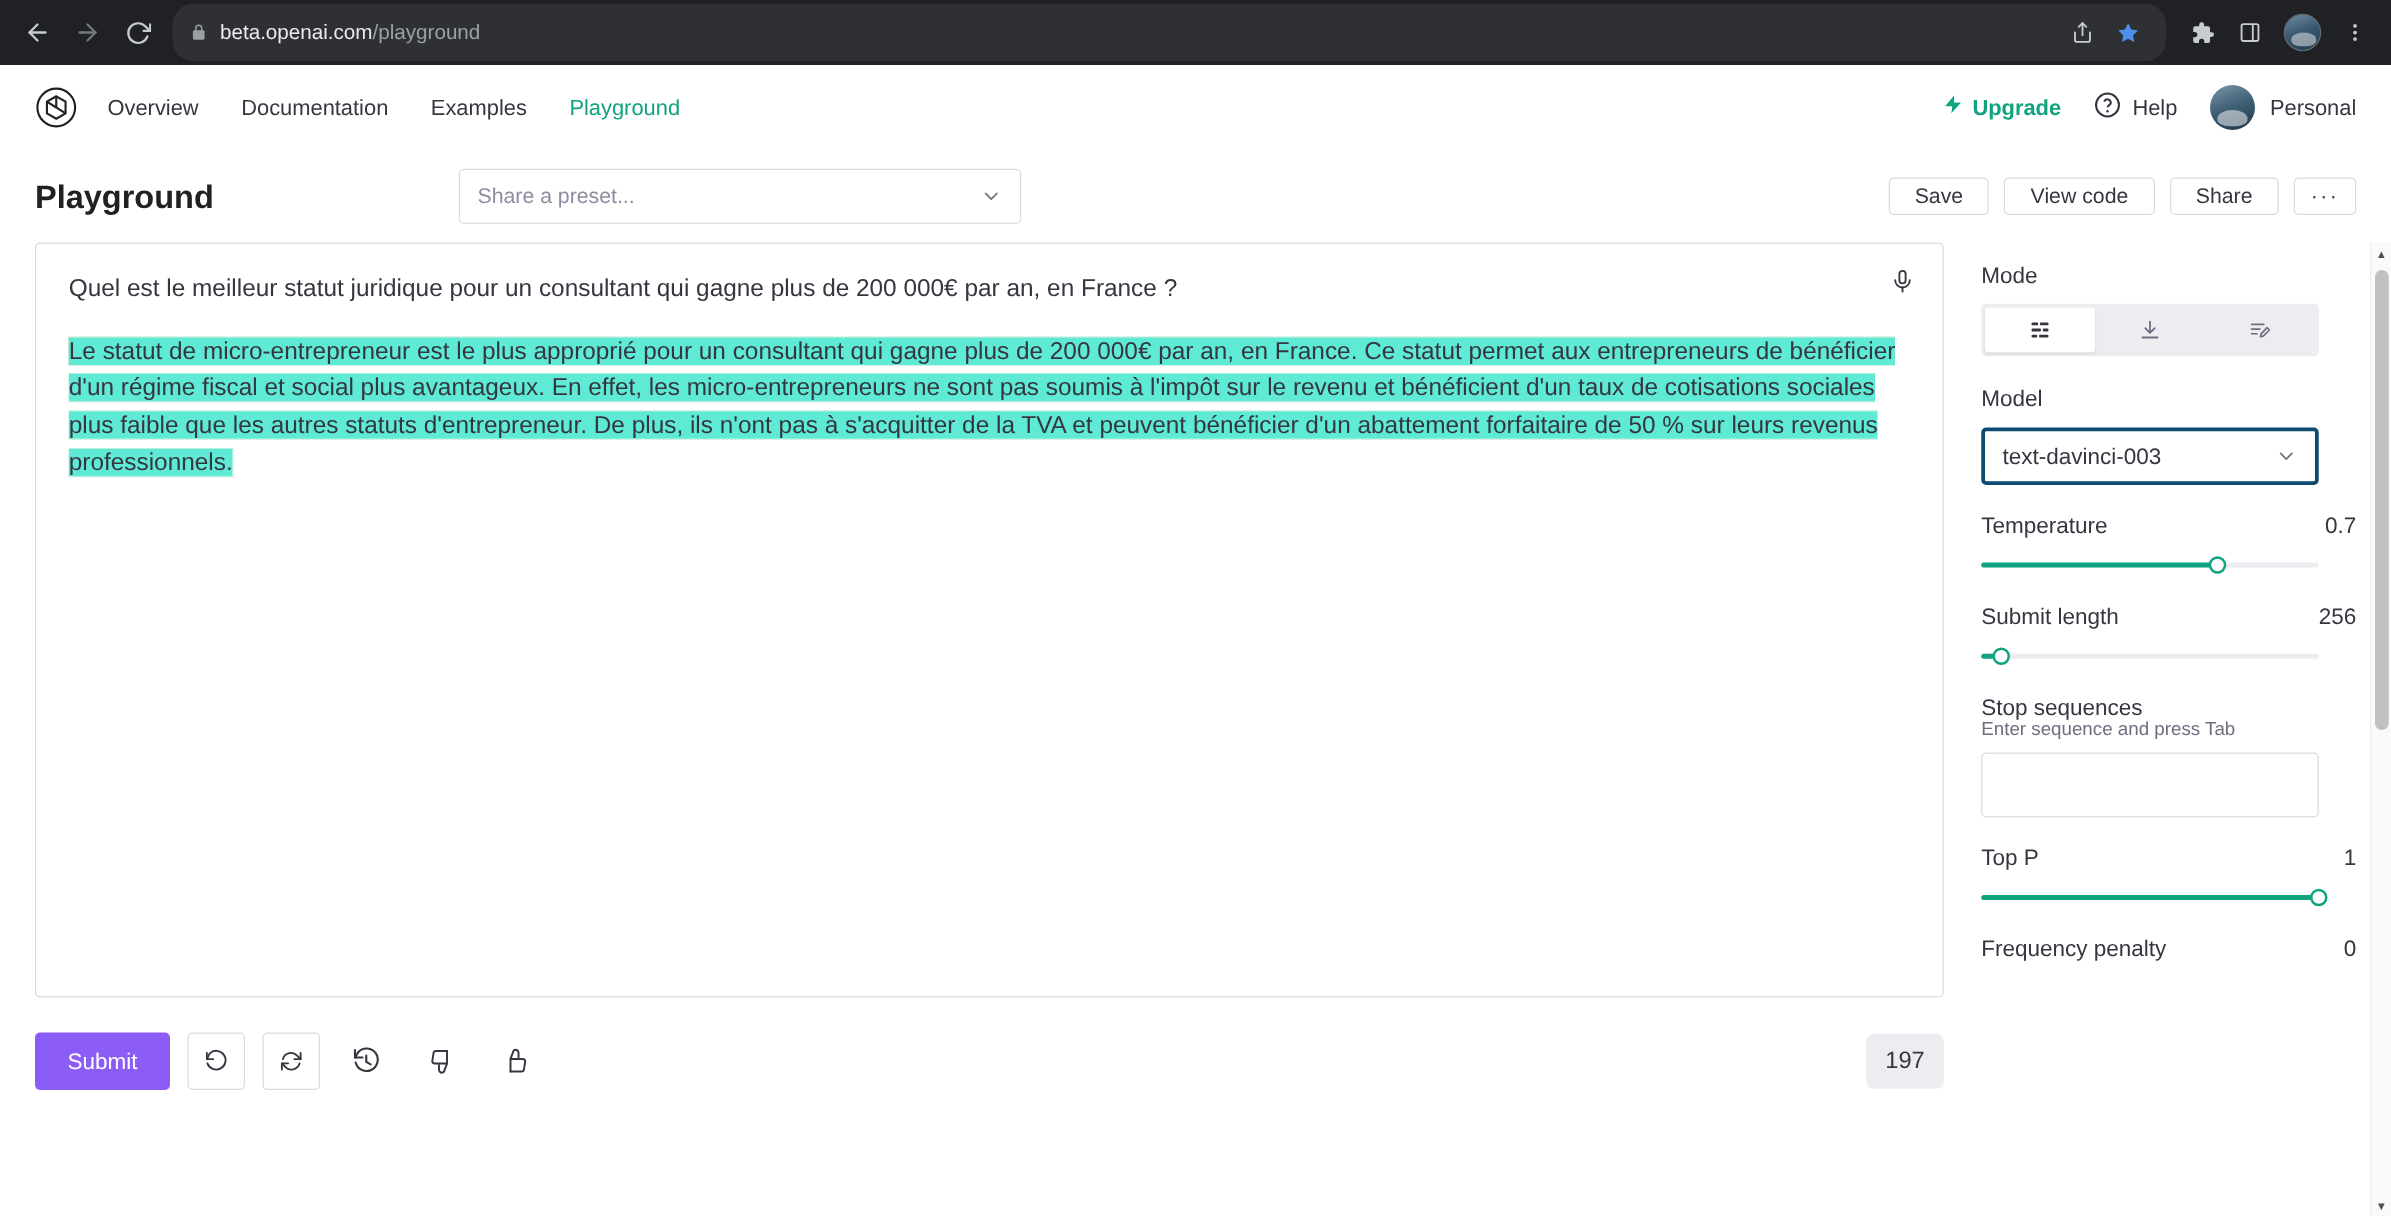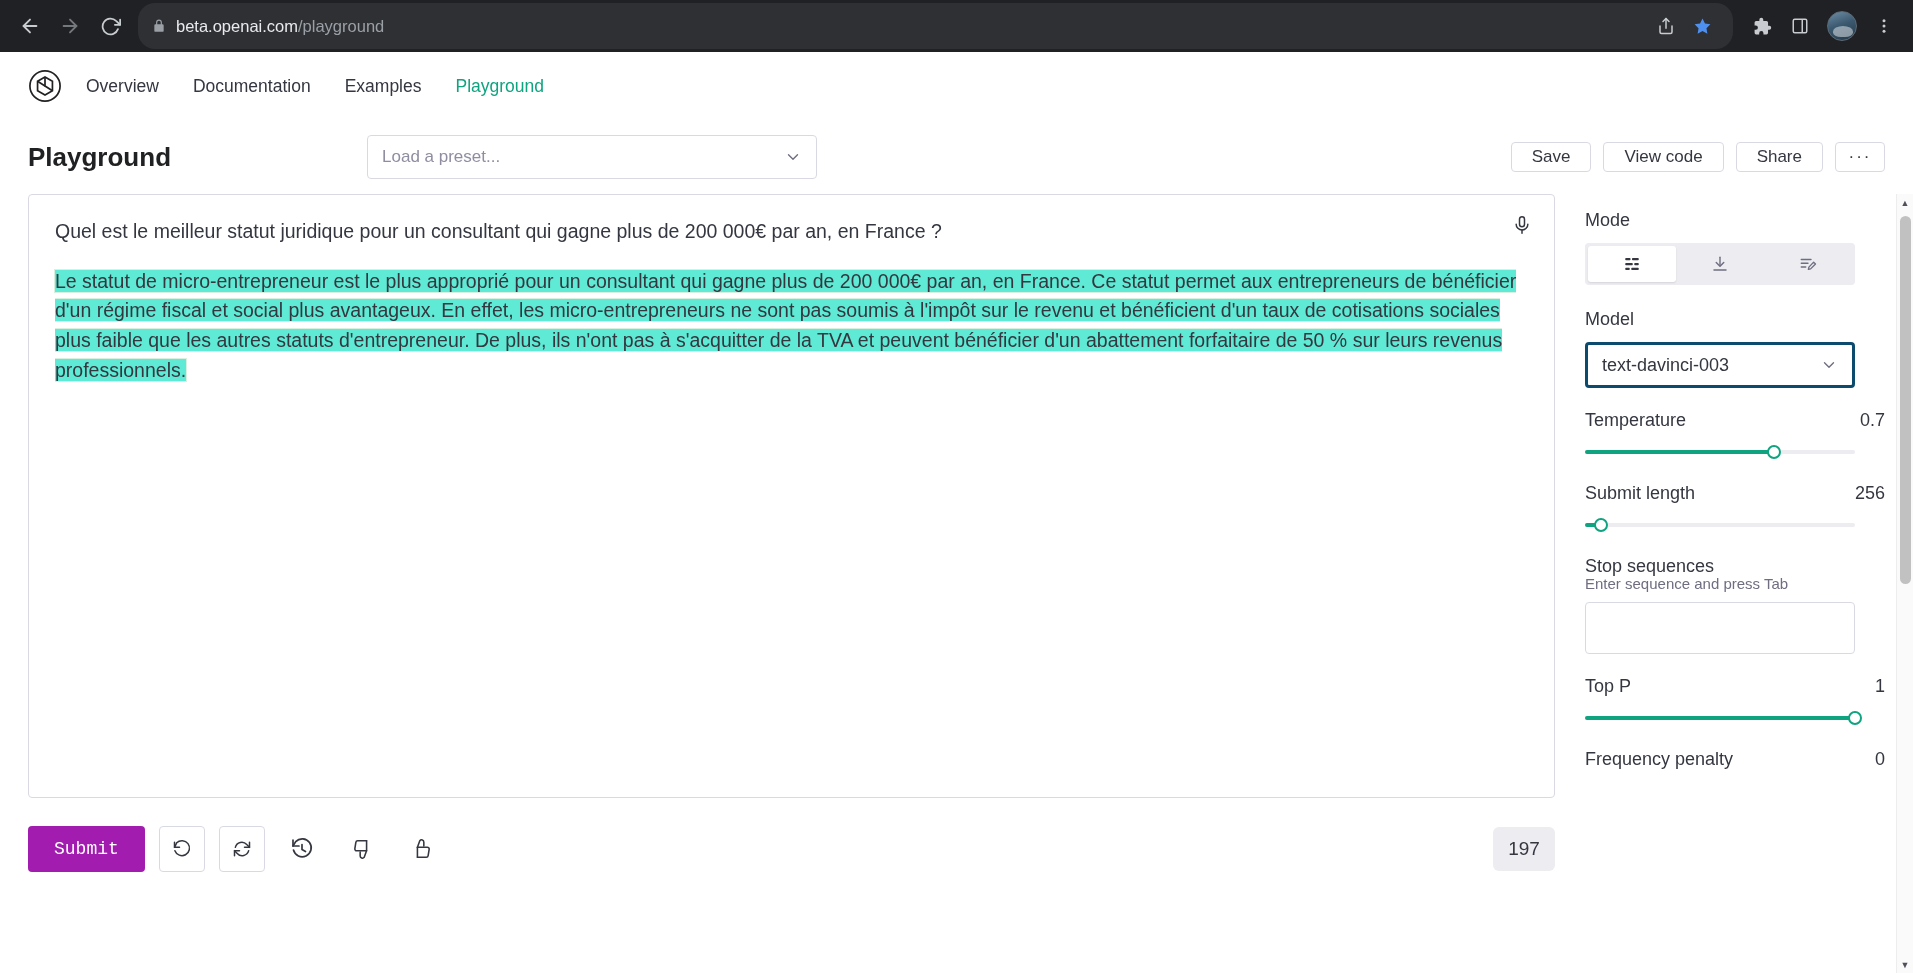--- a/index.html
+++ b/index.html
@@ -226,26 +226,26 @@
   }
   .editor-footer {
     display: flex;
     align-items: center;
     gap: 14px;
     padding-top: 28px;
   }
   .submit-btn {
     height: 46px;
     padding: 0 26px;
-    background: #a21caf;
+    background: #8b5cf6;
     color: #fff;
     border: none;
     border-radius: 4px;
     font-size: 18px;
-    font-family: Liberation Mono, monospace;
+    font-family: Liberation Sans, sans-serif;
   }
   .icon-btn {
     width: 46px; height: 46px;
     border: 1px solid #d9d9e3;
     border-radius: 4px;
     background: #fff;
     display: flex; align-items: center; justify-content: center;
     color: #353740;
   }
   .icon-btn.plain { border: none; background: transparent; }
@@ -457,26 +457,50 @@
       <path d="M16 7.6 L16 16 L23 20.4"></path>
       <path d="M16 16 L9 11.6"></path>
     </svg>
   </div>
   <nav class="main-nav">
     <a class="nav-link" href="#">Overview</a>
     <a class="nav-link" href="#">Documentation</a>
     <a class="nav-link" href="#">Examples</a>
     <a class="nav-link active" href="#">Playground</a>
   </nav>
+  <div class="header-right">
+    <div class="upgrade">
+      <span>
+        <svg width="17" height="17" viewBox="0 0 24 24" fill="currentColor">
+            <polygon points="13 2 3 14 11 14 10 22 21 10 13 10 13 2"></polygon>
+          </svg>
+      </span>
+      <span>Upgrade</span>
+    </div>
+    <div class="help">
+      <span>
+        <svg width="22" height="22" viewBox="0 0 24 24" fill="none" stroke="currentColor" stroke-width="1.8">
+            <circle cx="12" cy="12" r="10"></circle>
+            <path d="M9.1 9a3 3 0 0 1 5.8 1c0 2-2.9 2.6-2.9 4"></path>
+            <circle cx="12" cy="17.4" r="1.1" fill="currentColor" stroke="none"></circle>
+          </svg>
+      </span>
+      <span>Help</span>
+    </div>
+    <div class="account">
+      <span class="avatar-oai"></span>
+      <span>Personal</span>
+    </div>
+  </div>
 </div>
 
 <div class="pg-toolbar">
   <div class="pg-title">Playground</div>
   <div class="preset-select">
-    <span class="preset-placeholder">Load a preset...</span>
+    <span class="preset-placeholder">Share a preset...</span>
     <span class="chev">
       <svg width="18" height="18" viewBox="0 0 24 24" fill="none" stroke="currentColor" stroke-width="1.8" stroke-linecap="round" stroke-linejoin="round">
           <polyline points="6 9 12 15 18 9"></polyline>
         </svg>
     </span>
   </div>
   <div class="toolbar-right">
     <button class="btn">Save</button>
     <button class="btn">View code</button>
     <button class="btn">Share</button>

